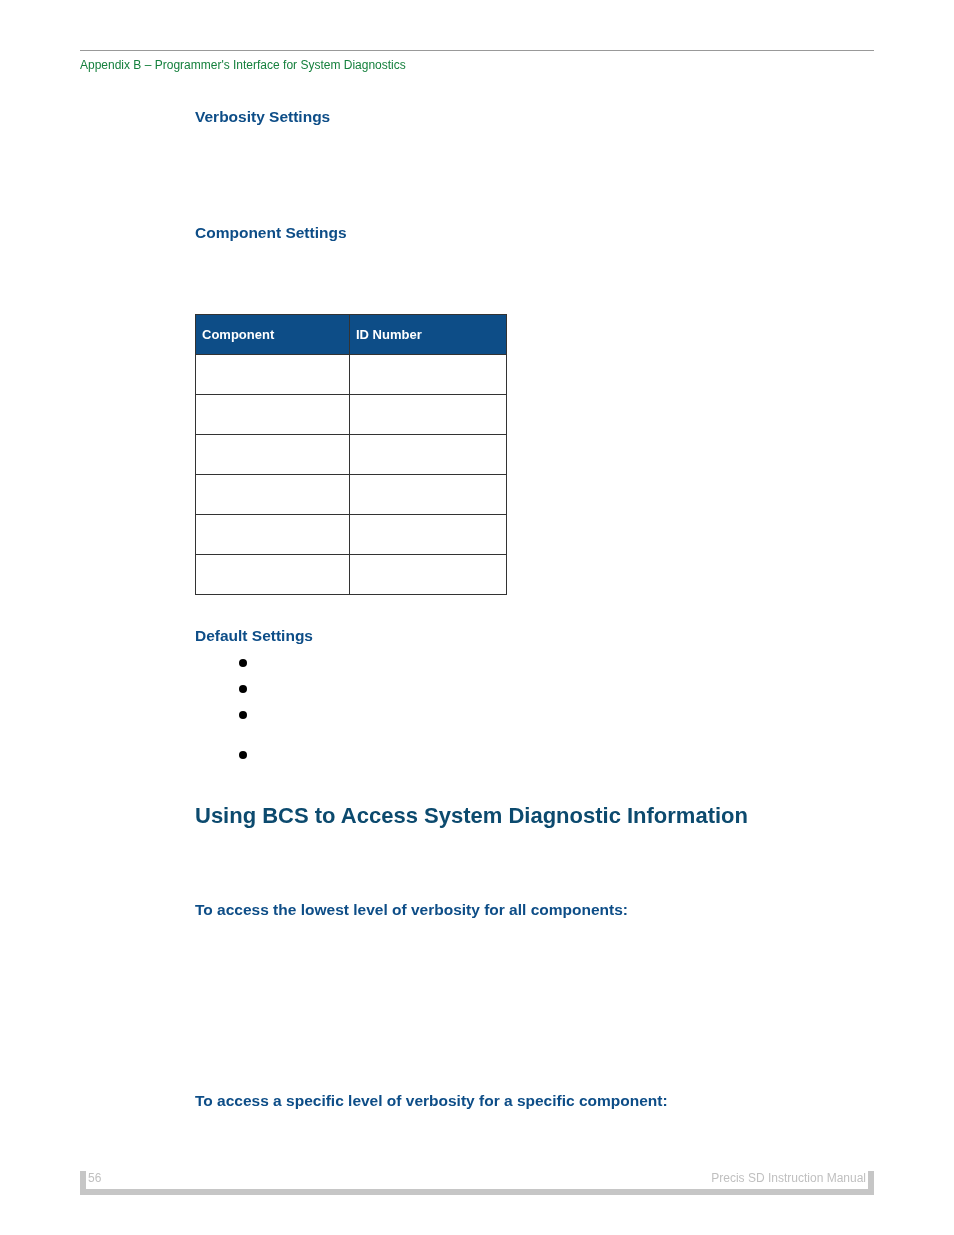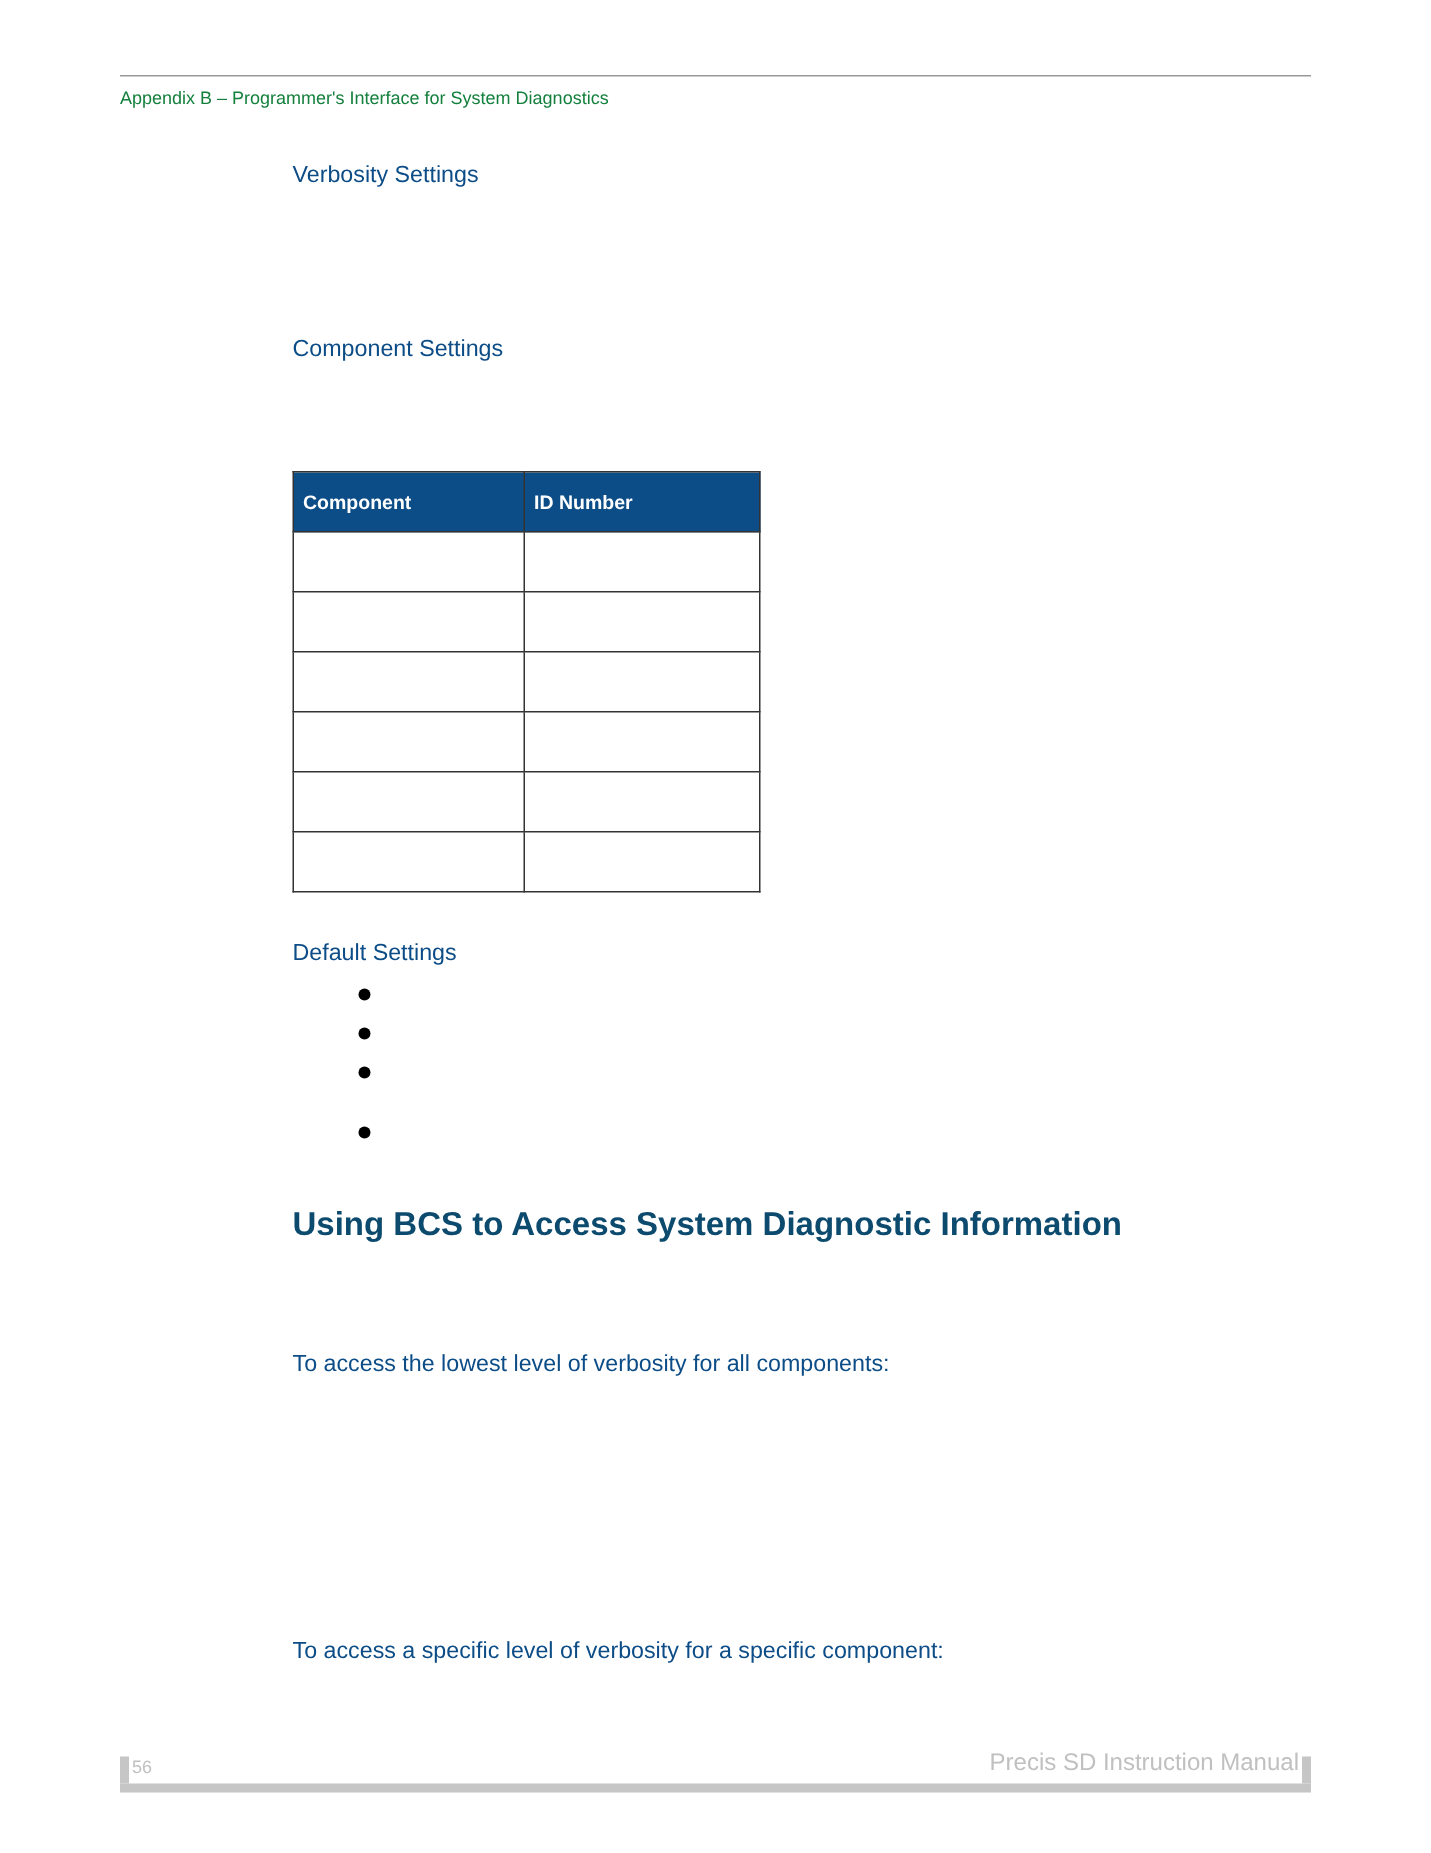--- a/index.html
+++ b/index.html
@@ -33,21 +33,21 @@
     color: #15803d;
   }
   .content {
     position: absolute;
     left: 195px;
     right: 80px;
     top: 108px;
   }
   .h3 {
     color: #0d4d87;
-    font-weight: 400;
+    font-weight: 700;
     font-size: 15.5px;
     margin: 0 0 8px 0;
   }
   .h2 {
     color: #0c4a6e;
     font-weight: 600;
     font-size: 22px;
     margin: 0 0 12px 0;
   }
   .spacer-md { height: 90px; }
@@ -114,21 +114,21 @@
     position: absolute;
     left: 8px;
     bottom: 10px;
     font-size: 12px;
     color: #c0c0c0;
   }
   .manual-name {
     position: absolute;
     right: 8px;
     bottom: 10px;
-    font-size: 16px;
+    font-size: 12px;
     color: #c0c0c0;
   }
   .footer-bar {
     position: absolute;
     left: 0;
     right: 0;
     bottom: 0;
     height: 6px;
     background: #c6c6c6;
   }

